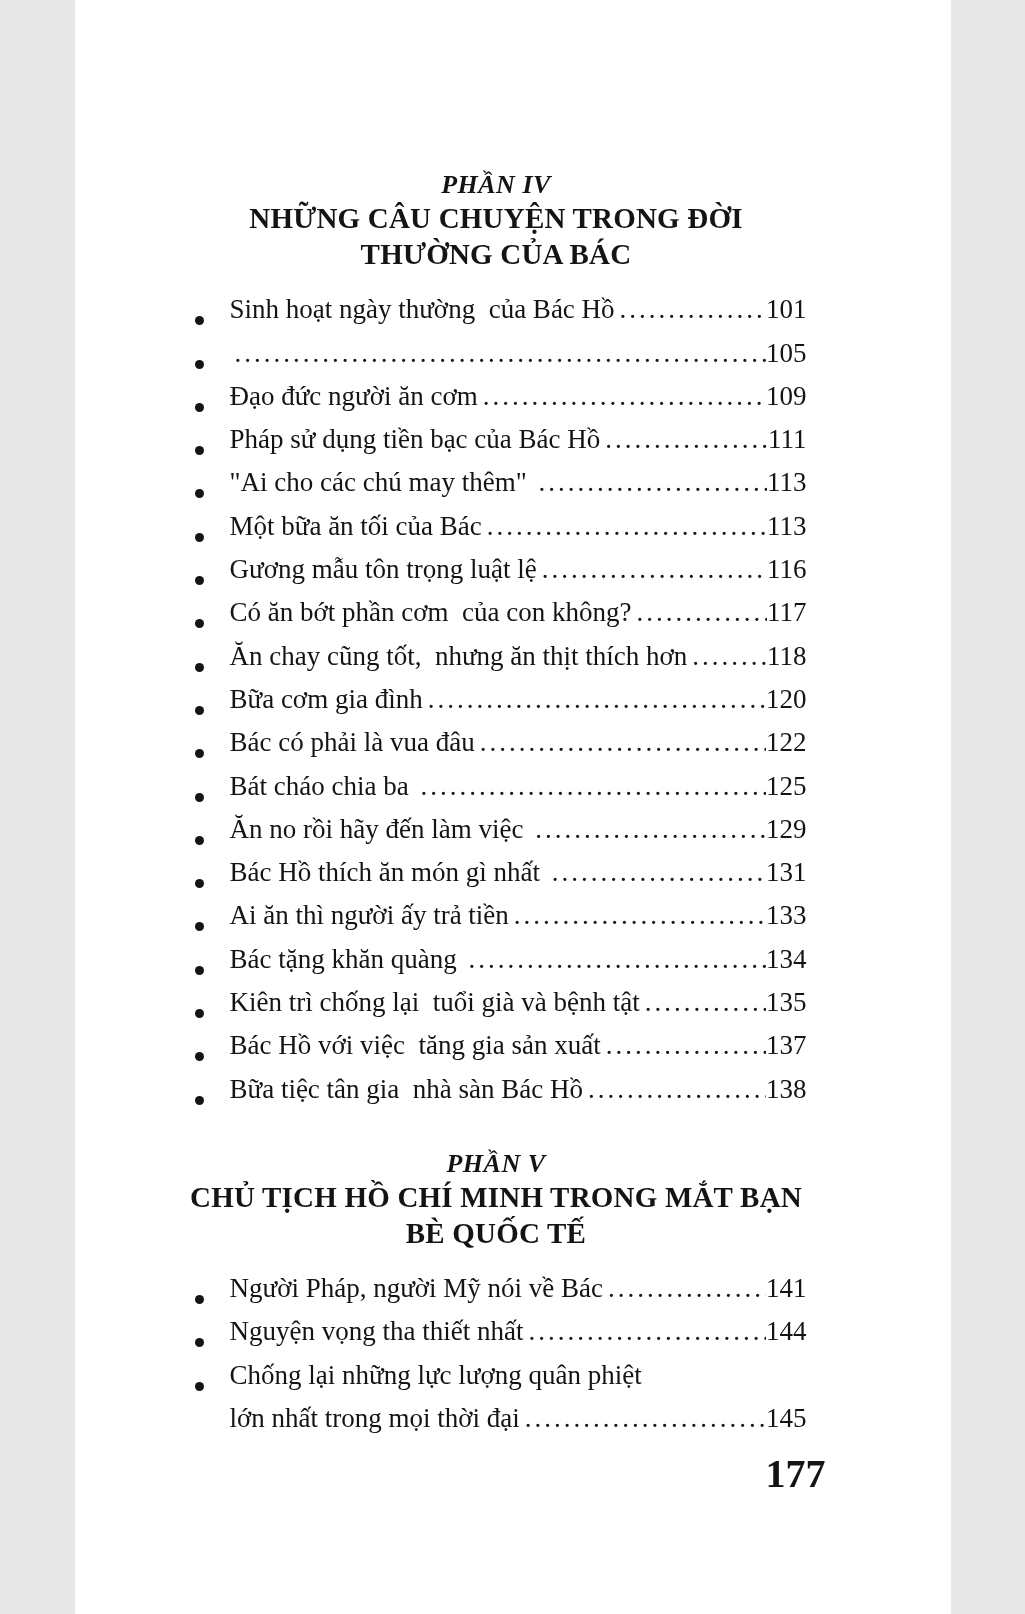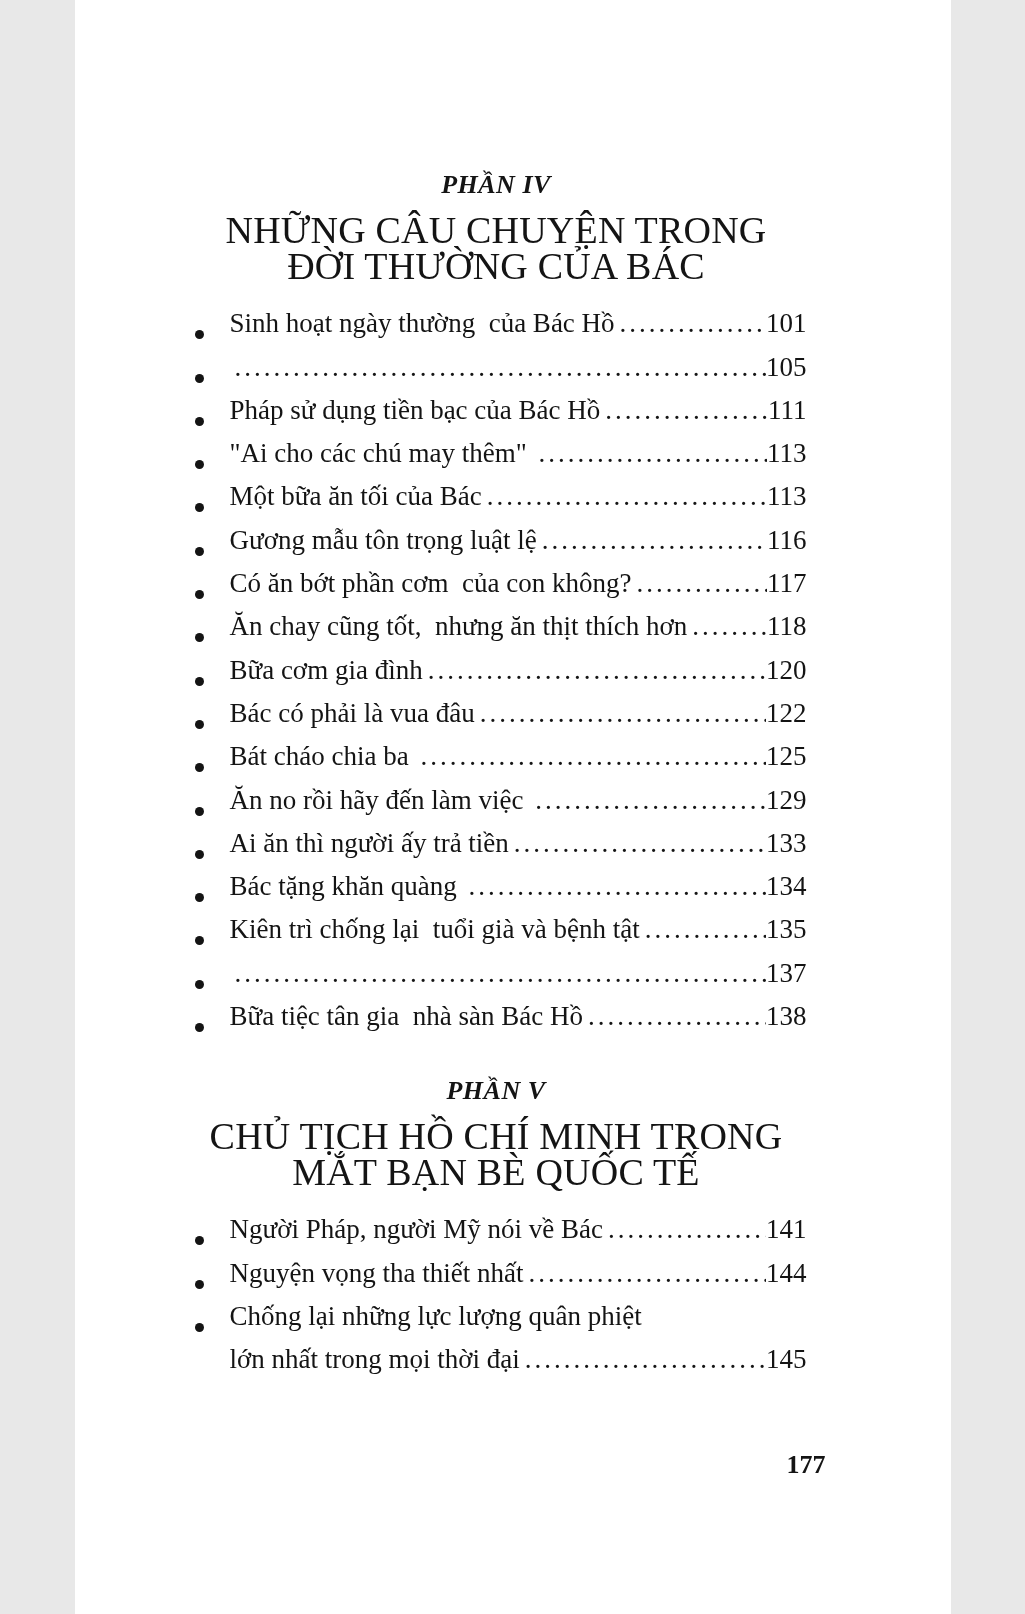--- a/index.html
+++ b/index.html
@@ -22,24 +22,24 @@
   .part-label {
     margin: 0;
     font-size: 26px;
     line-height: 30px;
     font-weight: bold;
     font-style: italic;
     text-align: center;
     letter-spacing: 0.5px;
   }
   .part-title {
-    margin: 12px;
-    font-size: 38px;
+    margin: 0;
+    font-size: 29px;
     line-height: 36px;
-    font-weight: normal;
+    font-weight: bold;
     text-align: center;
     letter-spacing: 0.2px;
   }
   .entries {
     list-style: none;
     margin: 10px 0 0 0;
     padding: 0;
   }
   .entry {
     display: flex;
@@ -75,21 +75,21 @@
     margin-top: 15px;
   }
   .wrap-first .dots,
   .wrap-first .entry-page { visibility: hidden; }
   .wrap-cont .bullet { visibility: hidden; }
   .toc-section + .toc-section { margin-top: 44px; }
   .folio {
     position: absolute;
     top: 1450px;
     right: 125px;
-    font-size: 26px;
+    font-size: 40px;
     font-weight: bold;
   }
 </style>
 </head>
 <body>
 
 <div class="page">
   <div class="toc" id="toc-root">
   <section class="toc-section">
     <h2 class="part-label">PHẦN IV</h2>
@@ -101,20 +101,26 @@
     <span class="dots"></span>
     <span class="entry-page">101</span>
   </li>
 
   <li class="entry">
     <span class="bullet"></span>
     <span class="dots"></span>
     <span class="entry-page">105</span>
   </li>
 
+  <li class="entry">
+    <span class="bullet"></span>
+    <span class="entry-title">Đạo đức người ăn cơm</span>
+    <span class="dots"></span>
+    <span class="entry-page">109</span>
+  </li>
 
   <li class="entry">
     <span class="bullet"></span>
     <span class="entry-title">Pháp sử dụng tiền bạc của Bác Hồ</span>
     <span class="dots"></span>
     <span class="entry-page">111</span>
   </li>
 
   <li class="entry">
     <span class="bullet"></span>
@@ -173,20 +179,26 @@
   </li>
 
 
   <li class="entry">
     <span class="bullet"></span>
     <span class="entry-title">Ăn no rồi hãy đến làm việc </span>
     <span class="dots"></span>
     <span class="entry-page">129</span>
   </li>
 
+  <li class="entry">
+    <span class="bullet"></span>
+    <span class="entry-title">Bác Hồ thích ăn món gì nhất </span>
+    <span class="dots"></span>
+    <span class="entry-page">131</span>
+  </li>
 
   <li class="entry">
     <span class="bullet"></span>
     <span class="entry-title">Ai ăn thì người ấy trả tiền</span>
     <span class="dots"></span>
     <span class="entry-page">133</span>
   </li>
 
   <li class="entry">
     <span class="bullet"></span>
@@ -197,20 +209,21 @@
 
   <li class="entry">
     <span class="bullet"></span>
     <span class="entry-title">Kiên trì chống lại  tuổi già và bệnh tật</span>
     <span class="dots"></span>
     <span class="entry-page">135</span>
   </li>
 
   <li class="entry">
     <span class="bullet"></span>
+    <span class="entry-title">Bác Hồ với việc  tăng gia sản xuất</span>
     <span class="dots"></span>
     <span class="entry-page">137</span>
   </li>
 
   <li class="entry">
     <span class="bullet"></span>
     <span class="entry-title">Bữa tiệc tân gia  nhà sàn Bác Hồ</span>
     <span class="dots"></span>
     <span class="entry-page">138</span>
   </li>

